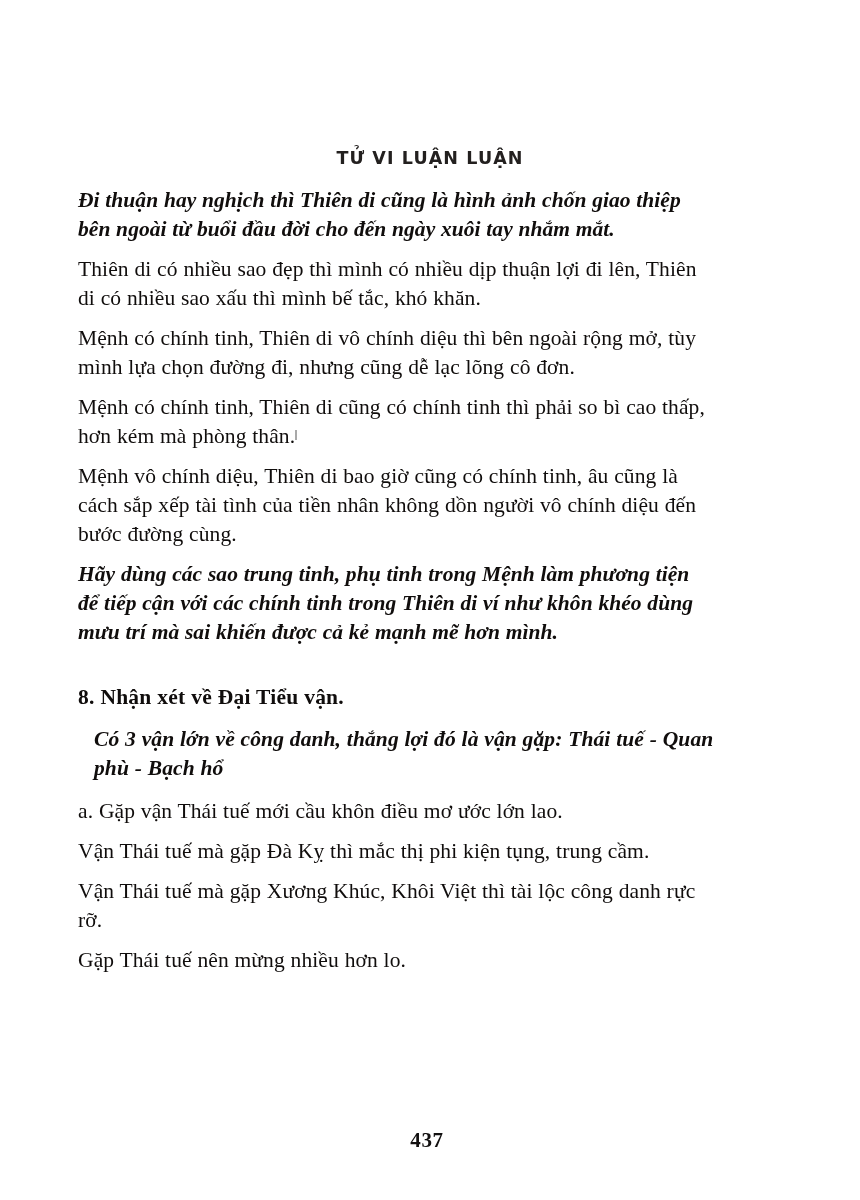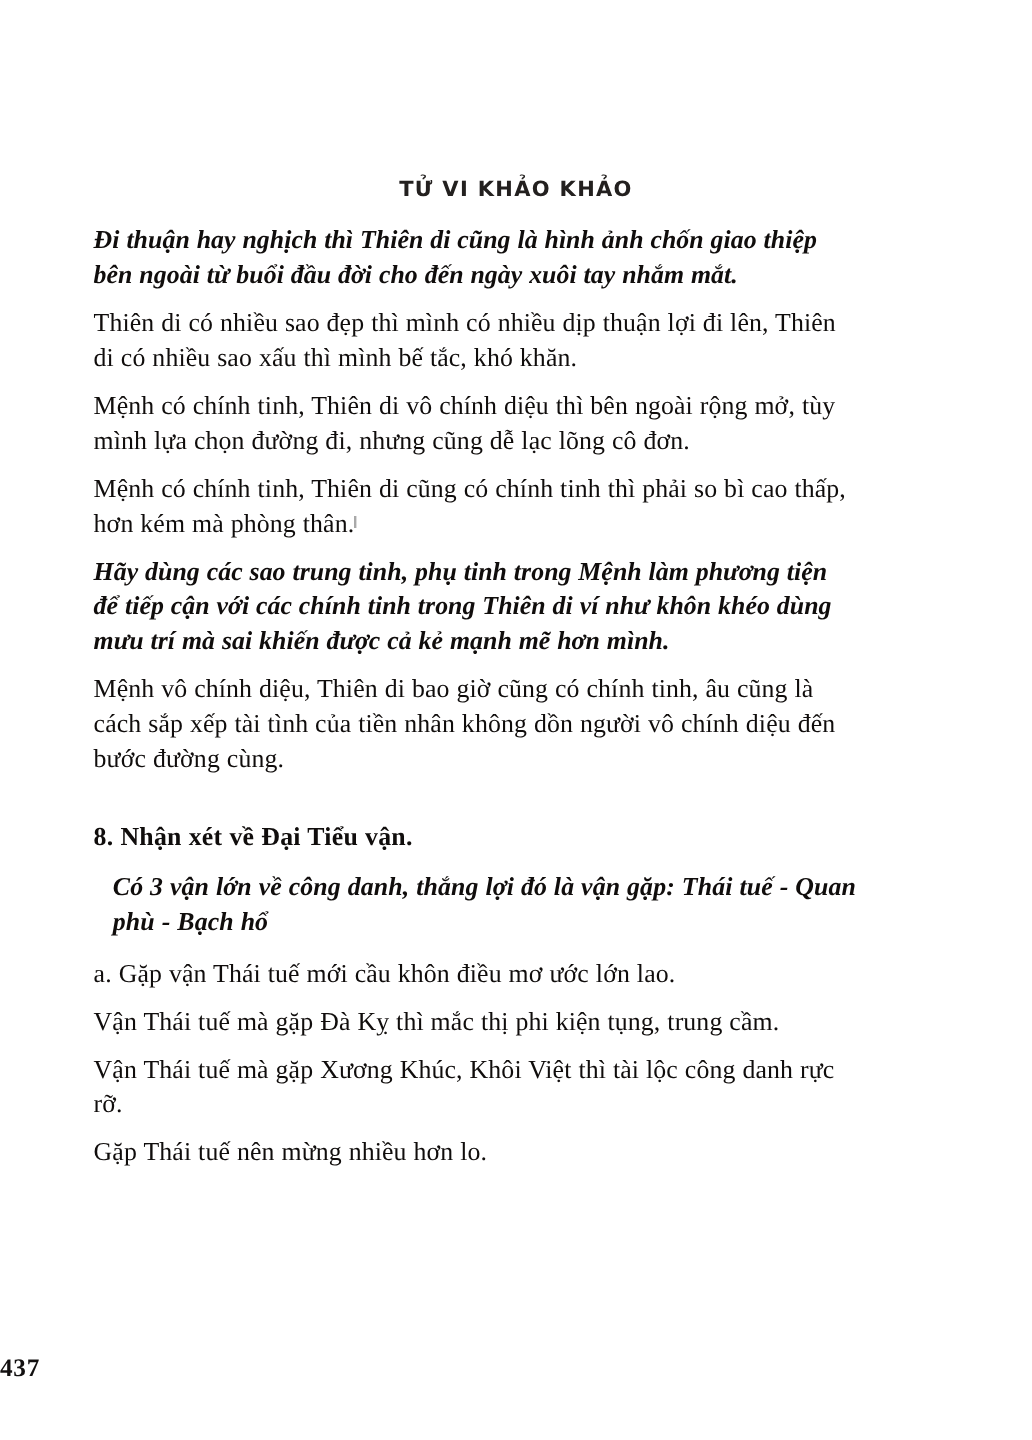--- a/index.html
+++ b/index.html
@@ -83,47 +83,48 @@
     background: #9a9a9a;
     opacity: 0.85;
   }
 
   
   .folio {
     position: absolute;
     left: 0;
     top: 1128px;
     width: 782px;
-    text-align: left;
+    text-align: center;
     font-size: 21px;
     font-weight: 600;
     color: #121010;
     letter-spacing: 0.6px;
+    padding-left: 36px;
   }
 </style>
 </head>
 <body>
 
 <div class="page">
 
-  <div class="running-head">TỬ VI KHẢO KHẢO</div>
+  <div class="running-head">TỬ VI LUẬN LUẬN</div>
 
   <div class="column">
 
     <p class="para italic">Đi thuận hay nghịch thì Thiên di cũng là hình ảnh chốn giao thiệp bên ngoài từ buổi đầu đời cho đến ngày xuôi tay nhắm mắt.</p>
 
     <p class="para">Thiên di có nhiều sao đẹp thì mình có nhiều dịp thuận lợi đi lên, Thiên di có nhiều sao xấu thì mình bế tắc, khó khăn.</p>
 
     <p class="para">Mệnh có chính tinh, Thiên di vô chính diệu thì bên ngoài rộng mở, tùy mình lựa chọn đường đi, nhưng cũng dễ lạc lõng cô đơn.</p>
 
     <p class="para">Mệnh có chính tinh, Thiên di cũng có chính tinh thì phải so bì cao thấp, hơn kém mà phòng thân.</p>
 
+    <p class="para">Mệnh vô chính diệu, Thiên di bao giờ cũng có chính tinh, âu cũng là cách sắp xếp tài tình của tiền nhân không dồn người vô chính diệu đến bước đường cùng.</p>
+
     <p class="para italic">Hãy dùng các sao trung tinh, phụ tinh trong Mệnh làm phương tiện để tiếp cận với các chính tinh trong Thiên di ví như khôn khéo dùng mưu trí mà sai khiến được cả kẻ mạnh mẽ hơn mình.</p>
-
-    <p class="para">Mệnh vô chính diệu, Thiên di bao giờ cũng có chính tinh, âu cũng là cách sắp xếp tài tình của tiền nhân không dồn người vô chính diệu đến bước đường cùng.</p>
 
     <h2 class="para heading">8. Nhận xét về Đại Tiểu vận.</h2>
 
     <p class="para lead-italic">Có 3 vận lớn về công danh, thắng lợi đó là vận gặp: Thái tuế - Quan phù - Bạch hổ</p>
 
     <p class="para">a.  Gặp vận Thái tuế mới cầu khôn điều mơ ước lớn lao.</p>
 
 
     <p class="para">Vận Thái tuế mà gặp Đà Kỵ thì mắc thị phi kiện tụng, trung cầm.</p>
 

